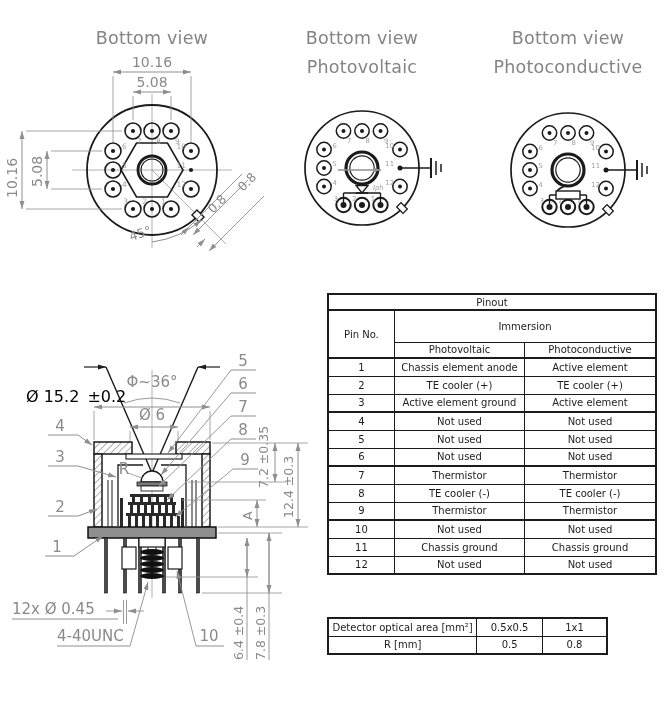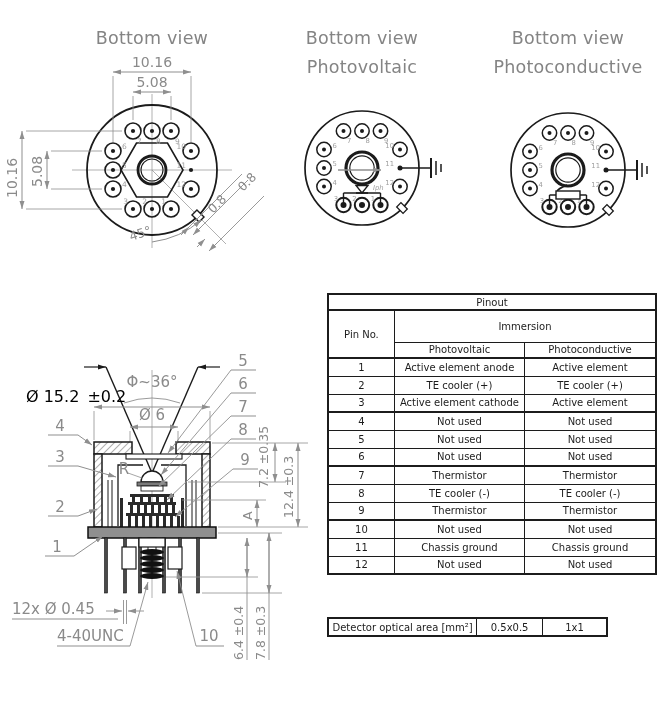--- a/index.html
+++ b/index.html
@@ -520,31 +520,31 @@
     <tr class="h15">
       <td rowspan="2" class="tb">Pin No.</td>
       <td colspan="2">Immersion</td>
     </tr>
     <tr class="h16">
       <td class="tb">Photovoltaic</td>
       <td class="tb">Photoconductive</td>
     </tr>
     <tr class="dr">
           <td>1</td>
-          <td>Active element anode</td>
+          <td>Chassis element anode</td>
           <td>Active element</td>
         </tr>
     <tr class="dr">
           <td>2</td>
           <td>TE cooler (+)</td>
           <td>TE cooler (+)</td>
         </tr>
     <tr class="dr gb">
           <td>3</td>
-          <td>Active element cathode</td>
+          <td>Active element ground</td>
           <td>Active element</td>
         </tr>
     <tr class="dr">
           <td>4</td>
           <td>Not used</td>
           <td>Not used</td>
         </tr>
     <tr class="dr">
           <td>5</td>
           <td>Not used</td>
@@ -593,16 +593,21 @@
         <col style="width:150px">
         <col style="width:66px">
         <col style="width:65px">
       </colgroup>
   <tbody>
     <tr>
       <td>Detector optical area [mm²]</td>
       <td>0.5x0.5</td>
       <td>1x1</td>
     </tr>
+    <tr>
+      <td>R [mm]</td>
+      <td>0.5</td>
+      <td>0.8</td>
+    </tr>
   </tbody>
 </table>
 
 </div>
 
 </body></html>

